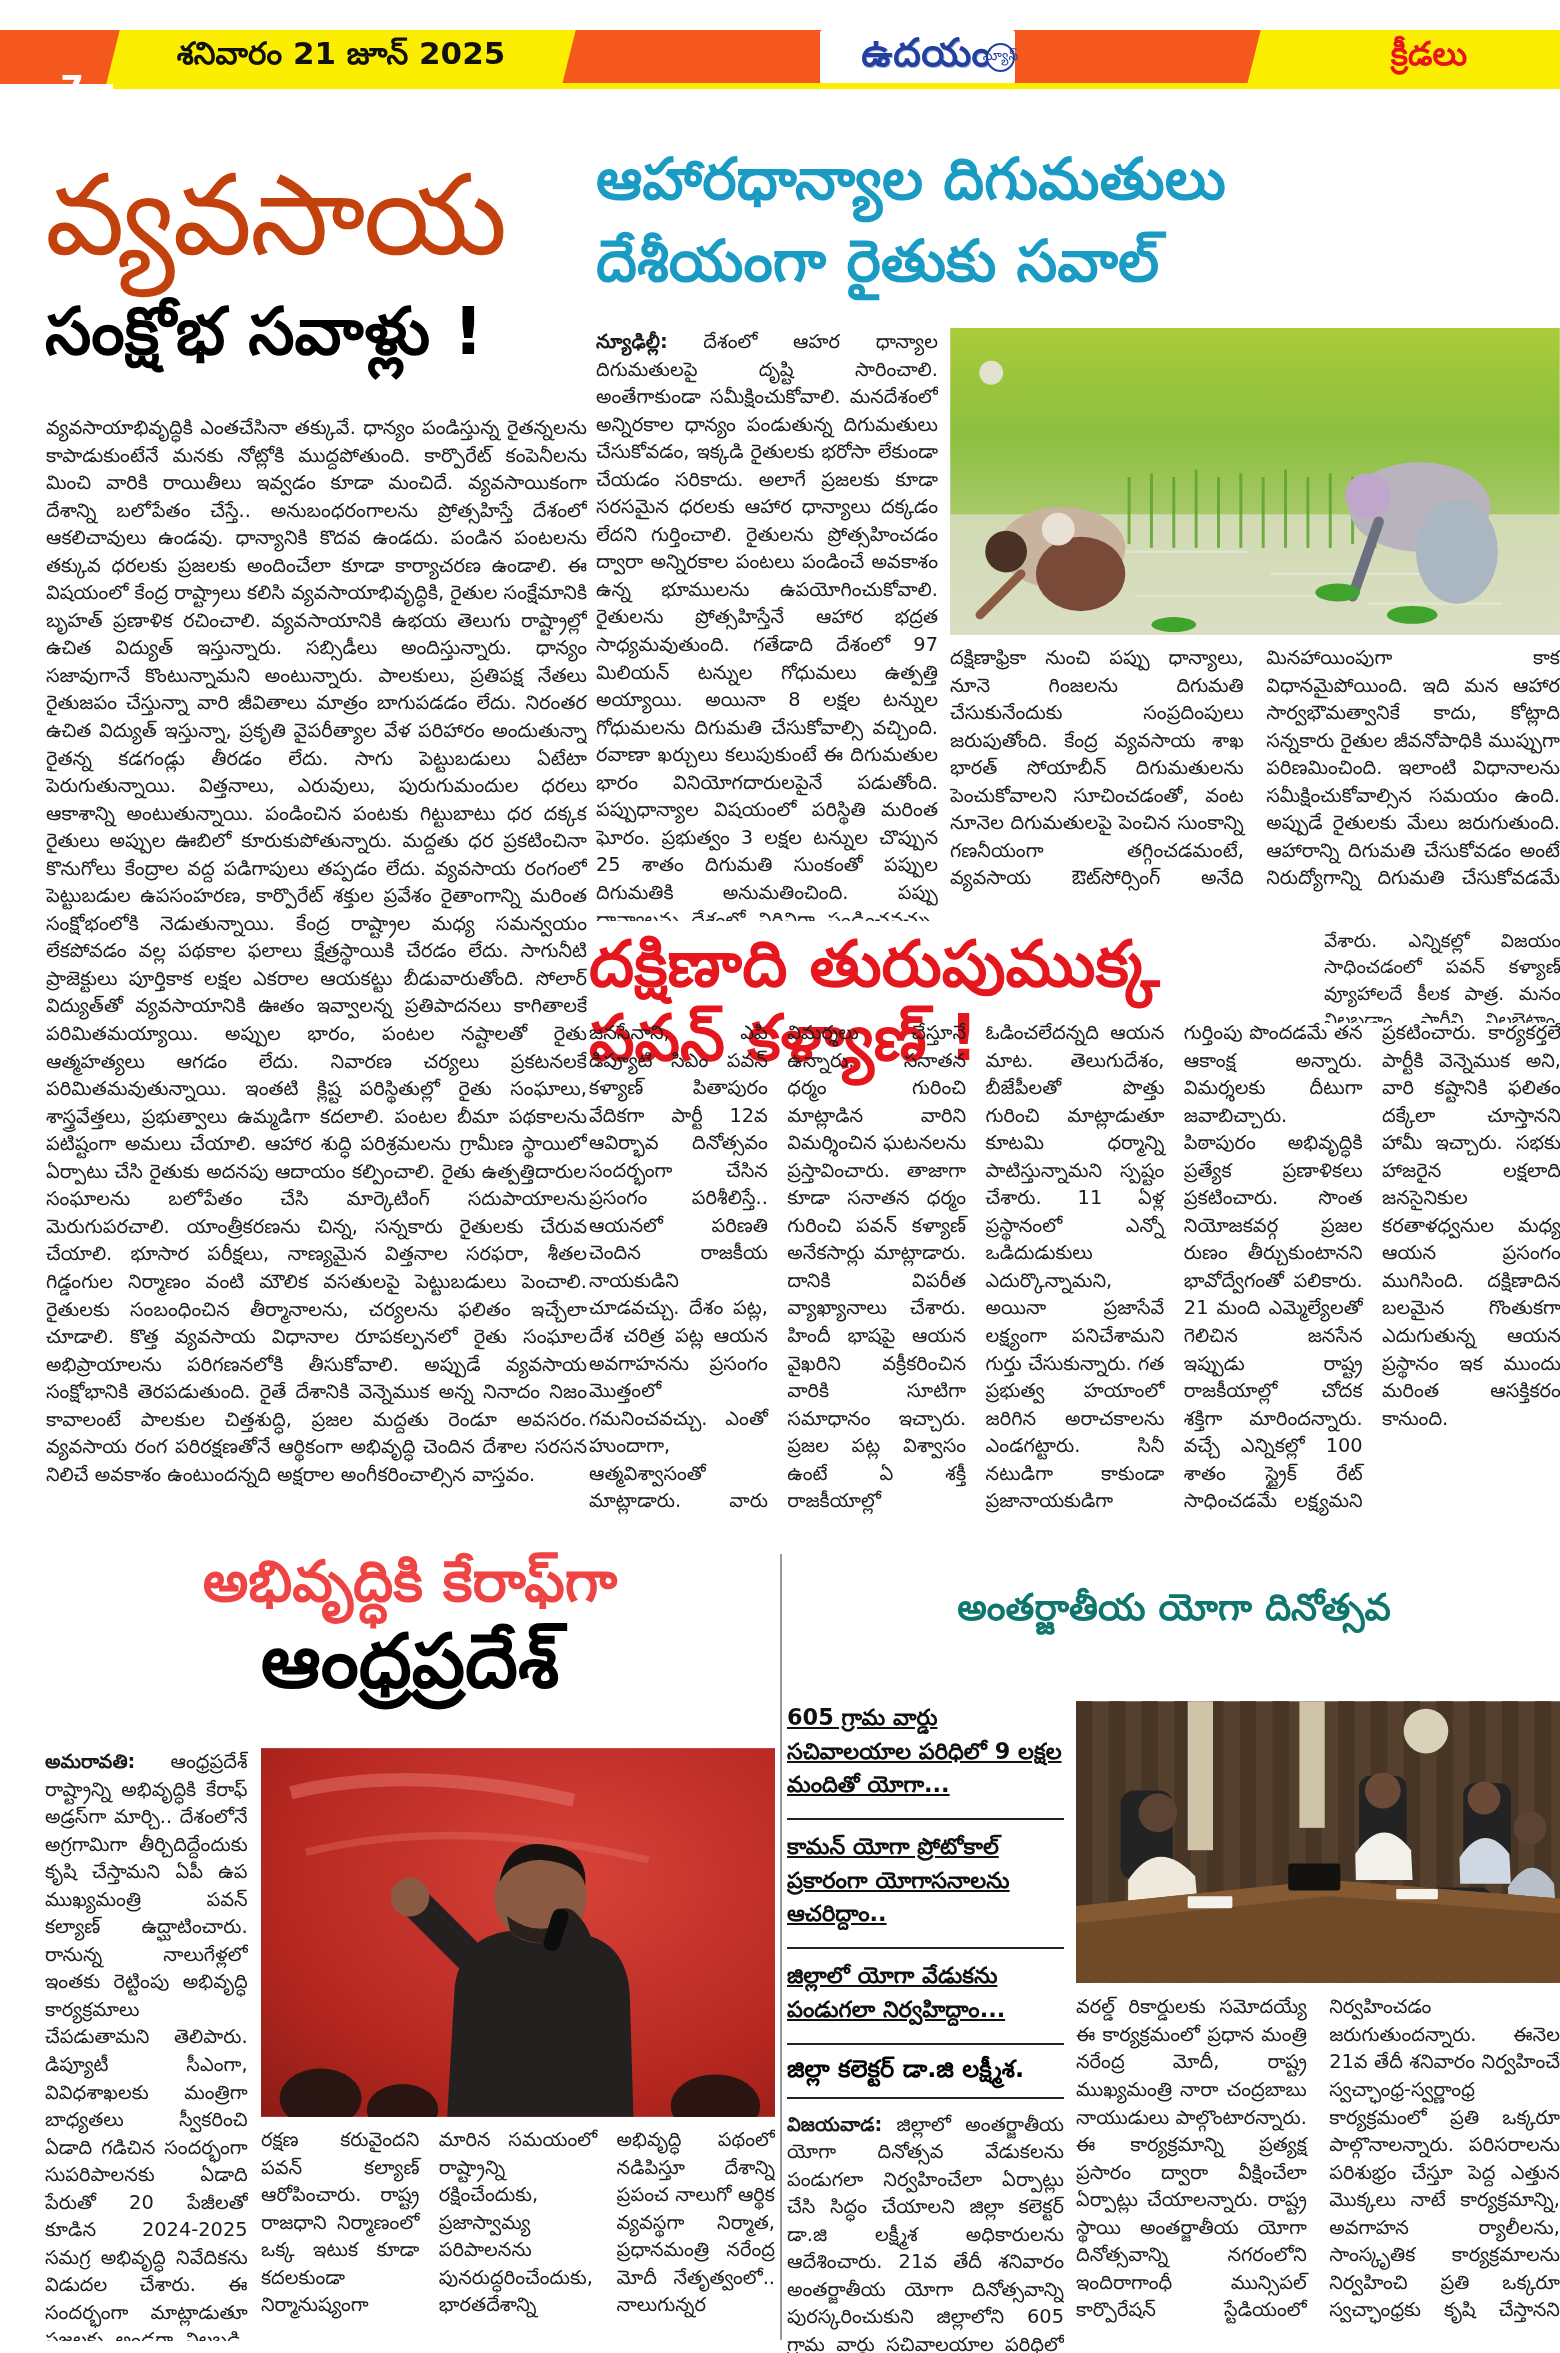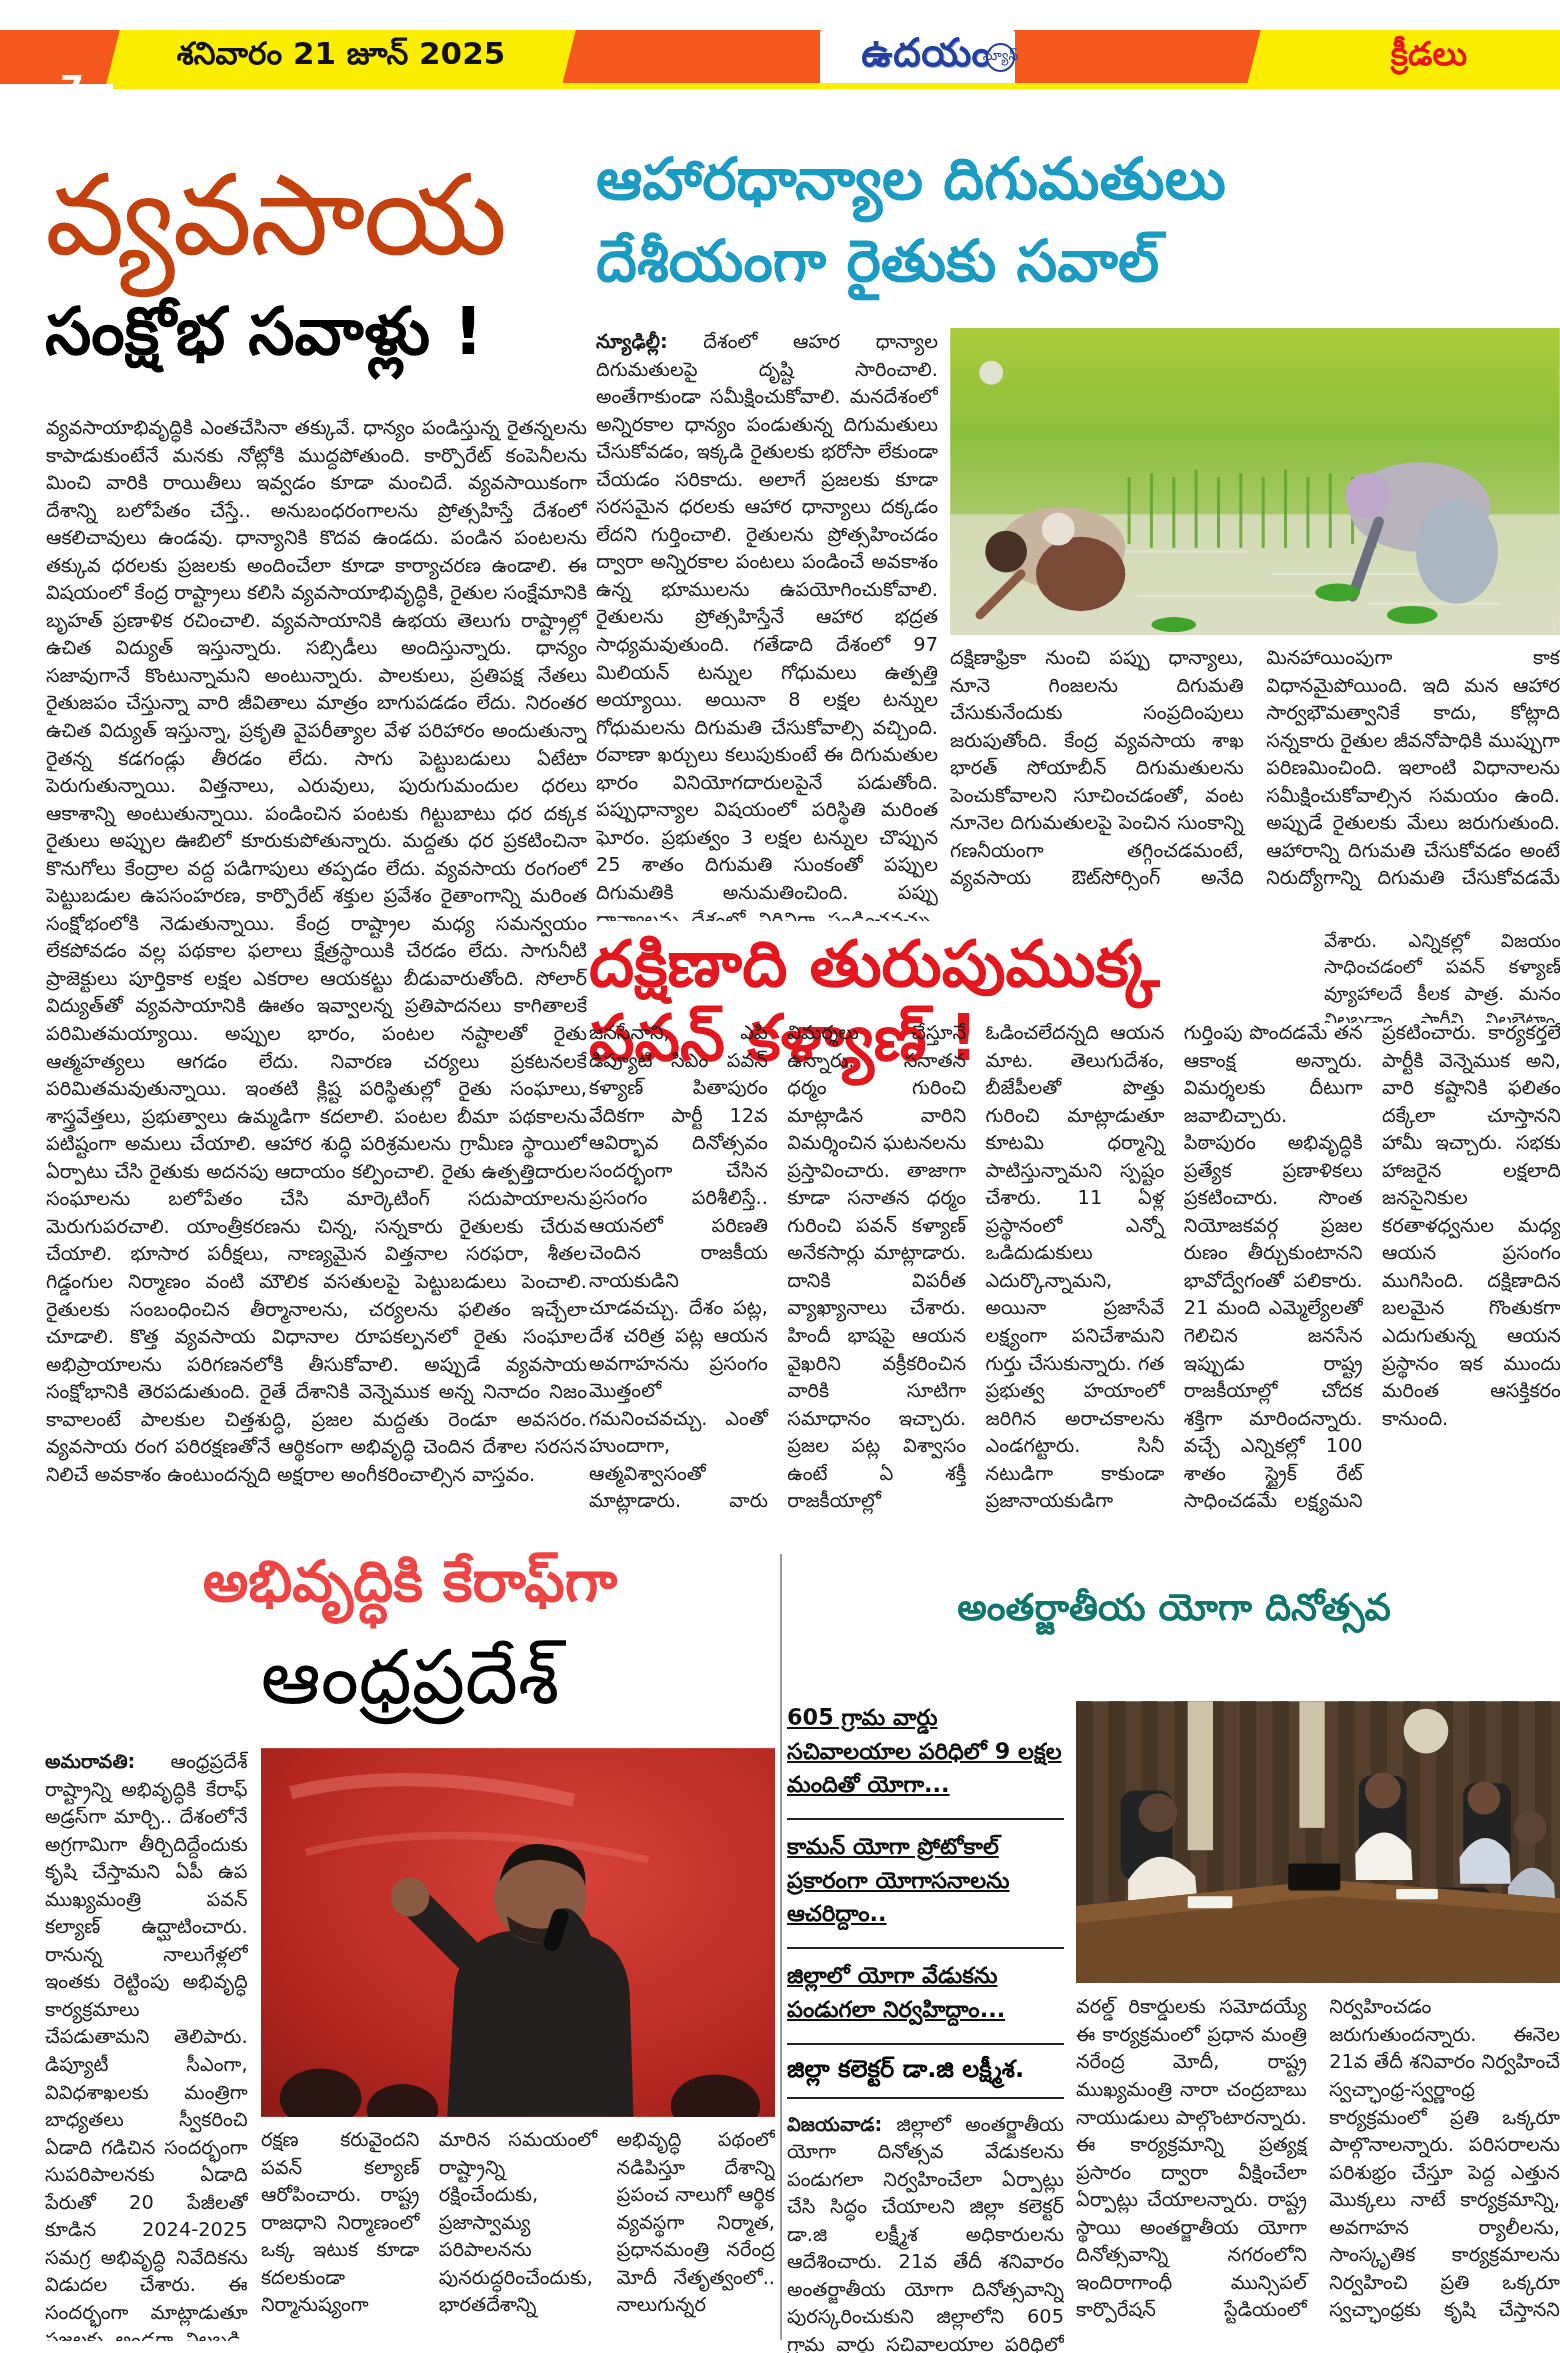--- a/index.html
+++ b/index.html
@@ -49,21 +49,21 @@
   
   .a3{position:absolute;left:589px;top:928px;width:972px;}
   .a3-head-row{display:flex;}
   .a3-h{width:713px;font-size:64px;line-height:1.15;font-weight:800;color:#e4171e;}
   .a3-side{width:237px;height:95px;margin-left:22.4px;font-size:18.6px;}
   .a3-body{position:absolute;left:589px;top:1019px;width:972px;height:518px;column-count:5;column-gap:19.4px;}
 
   
   .a4{position:absolute;left:45px;top:1547px;width:730px;}
   .a4-h1{text-align:center;font-size:57px;font-weight:800;color:#ef4444;line-height:1.2;}
-  .a4-h2{text-align:center;font-size:75px;font-weight:400;color:#000;line-height:1.15;margin-top:19px;}
+  .a4-h2{text-align:center;font-size:75px;font-weight:700;color:#000;line-height:1.15;margin-top:3px;}
   .a4-row{position:absolute;left:45px;top:1748px;width:730px;height:593px;display:flex;}
   .a4-col1{width:203px;height:593px;margin-right:13.4px;}
   .a4-right{width:514px;}
   .rally-photo{width:514px;height:369px;overflow:hidden;}
   .a4-below{margin-top:9px;height:215px;column-count:3;column-gap:19.4px;}
 
   
   .a5{position:absolute;left:787px;top:1550px;width:774px;}
   .a5-h{text-align:center;font-size:37px;line-height:1.45;font-weight:800;color:#0f766e;margin-top:31px;}
   .a5-row{position:absolute;left:787px;top:1701px;width:774px;height:639px;display:flex;}

